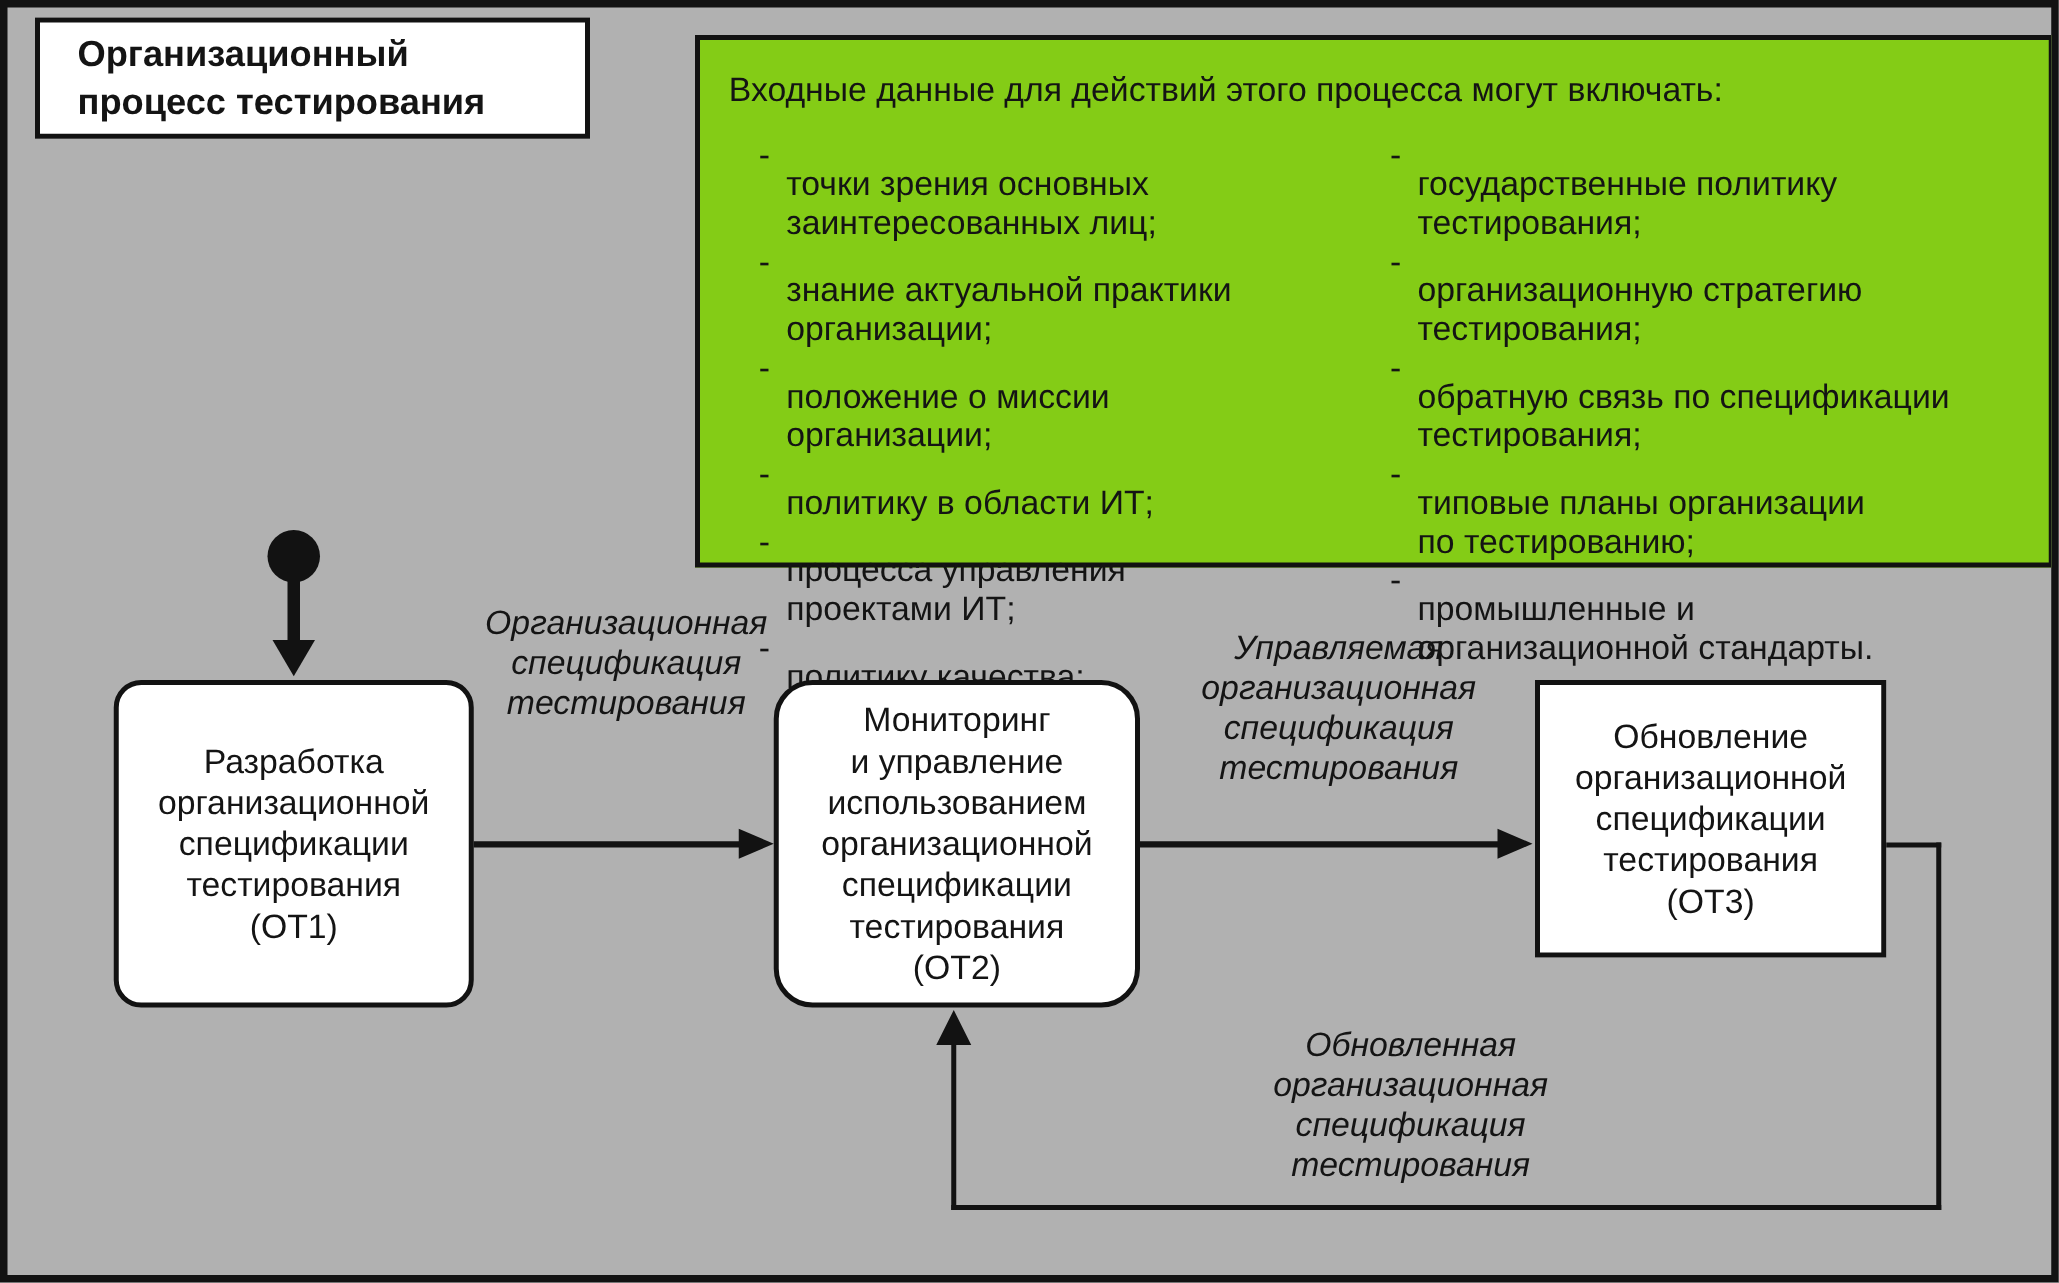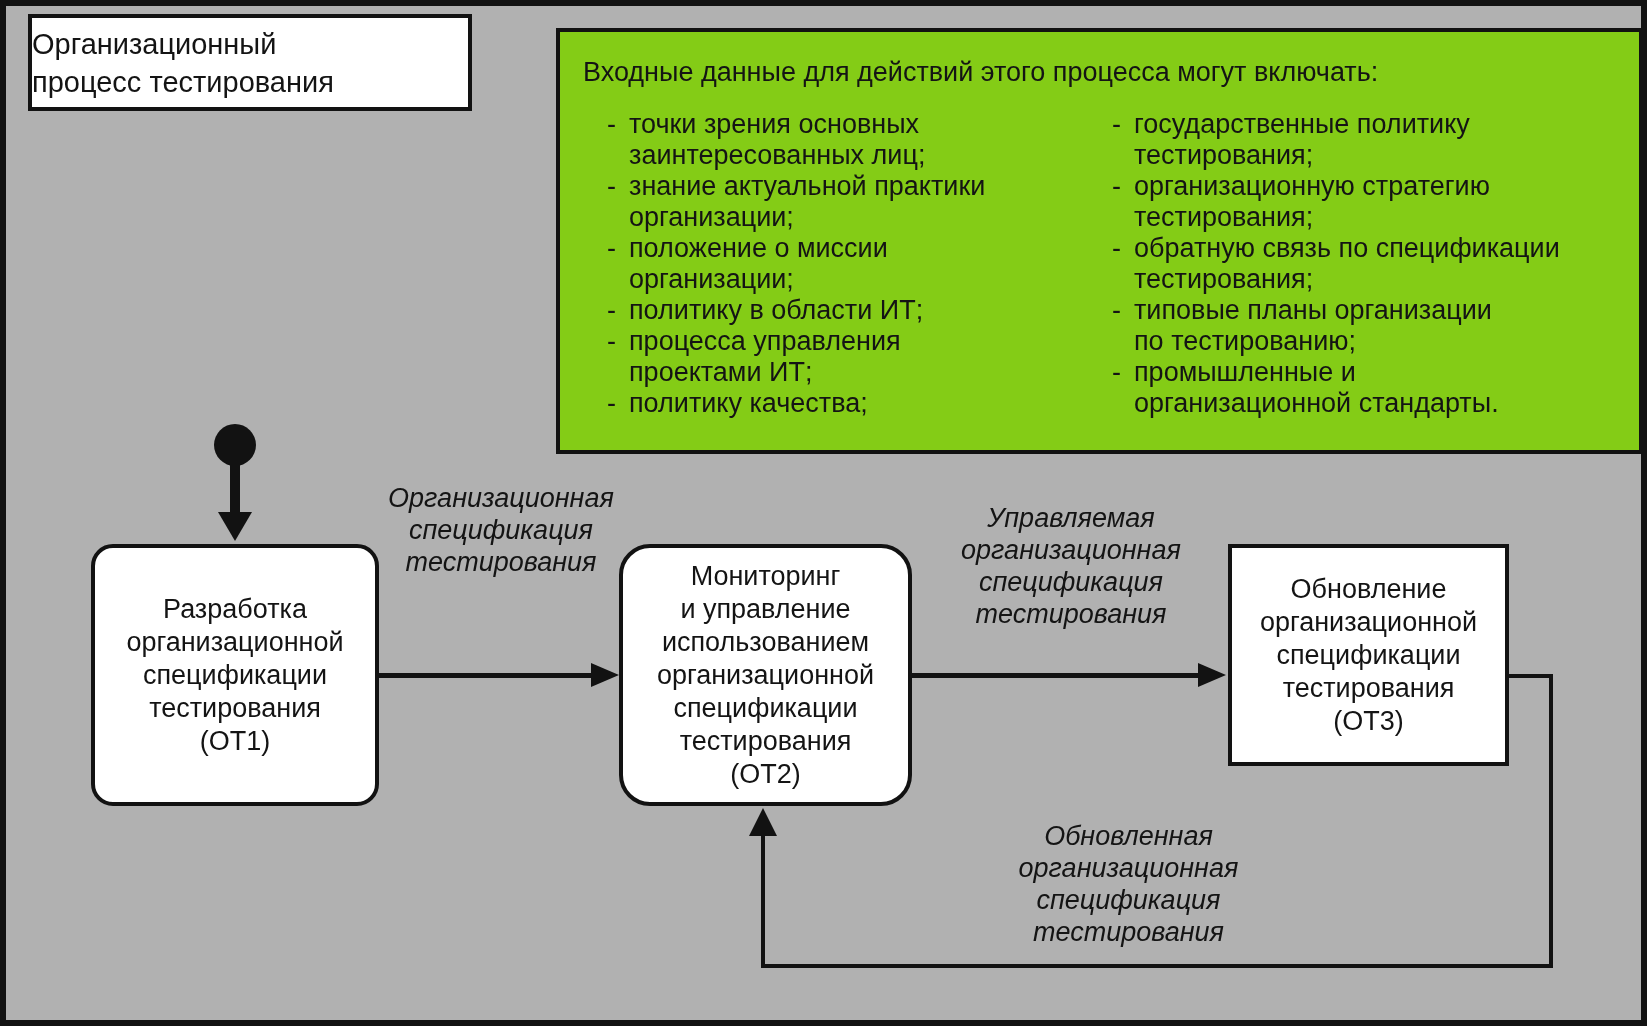--- a/index.html
+++ b/index.html
@@ -16,36 +16,36 @@
   }
   .pre { white-space: pre-line; }
 
   
   .title-box {
     position: absolute; left: 22px; top: 8px; width: 444px; height: 97px;
     background: #ffffff; border: 4px solid #121212;
     display: flex; align-items: center;
   }
   .title-box .title-text {
-    font-size: 29px; font-weight: normal; line-height: 38px;
+    padding-left: 30px; font-size: 29px; font-weight: bold; line-height: 38px;
   }
 
   
   .inputs-box {
     position: absolute; left: 550px; top: 22px; width: 1087px; height: 426px;
     background: #84cc16; border: 4px solid #121212;
     padding: 24px 20px 0 14px;
   }
   .inputs-header { font-size: 27px; line-height: 32px; margin-left: 9px; }
   .inputs-cols { display: flex; margin-top: 21px; }
   .col-left  { width: 505px; margin-left: 33px; }
   .col-right { flex: 1; margin-left: 0px; }
   .li { display: flex; font-size: 27px; line-height: 31px; }
   .li .marker { width: 22px; flex: none; }
-  .li .li-text { flex: 1; }
+  .li .li-text { flex: 1; margin-top: 23px; }
 
   
   .pbox {
     position: absolute; background: #ffffff; border: 4px solid #121212;
     display: flex; align-items: center; justify-content: center;
     text-align: center; font-size: 27px; line-height: 33px;
   }
   #pbox-ot1 { left: 85px;  top: 538px; width: 288px; height: 262px; border-radius: 22px; }
   #pbox-ot2 { left: 613px; top: 538px; width: 293px; height: 262px; border-radius: 31px; }
   #pbox-ot3 { left: 1222px; top: 538px; width: 281px; height: 222px; }

